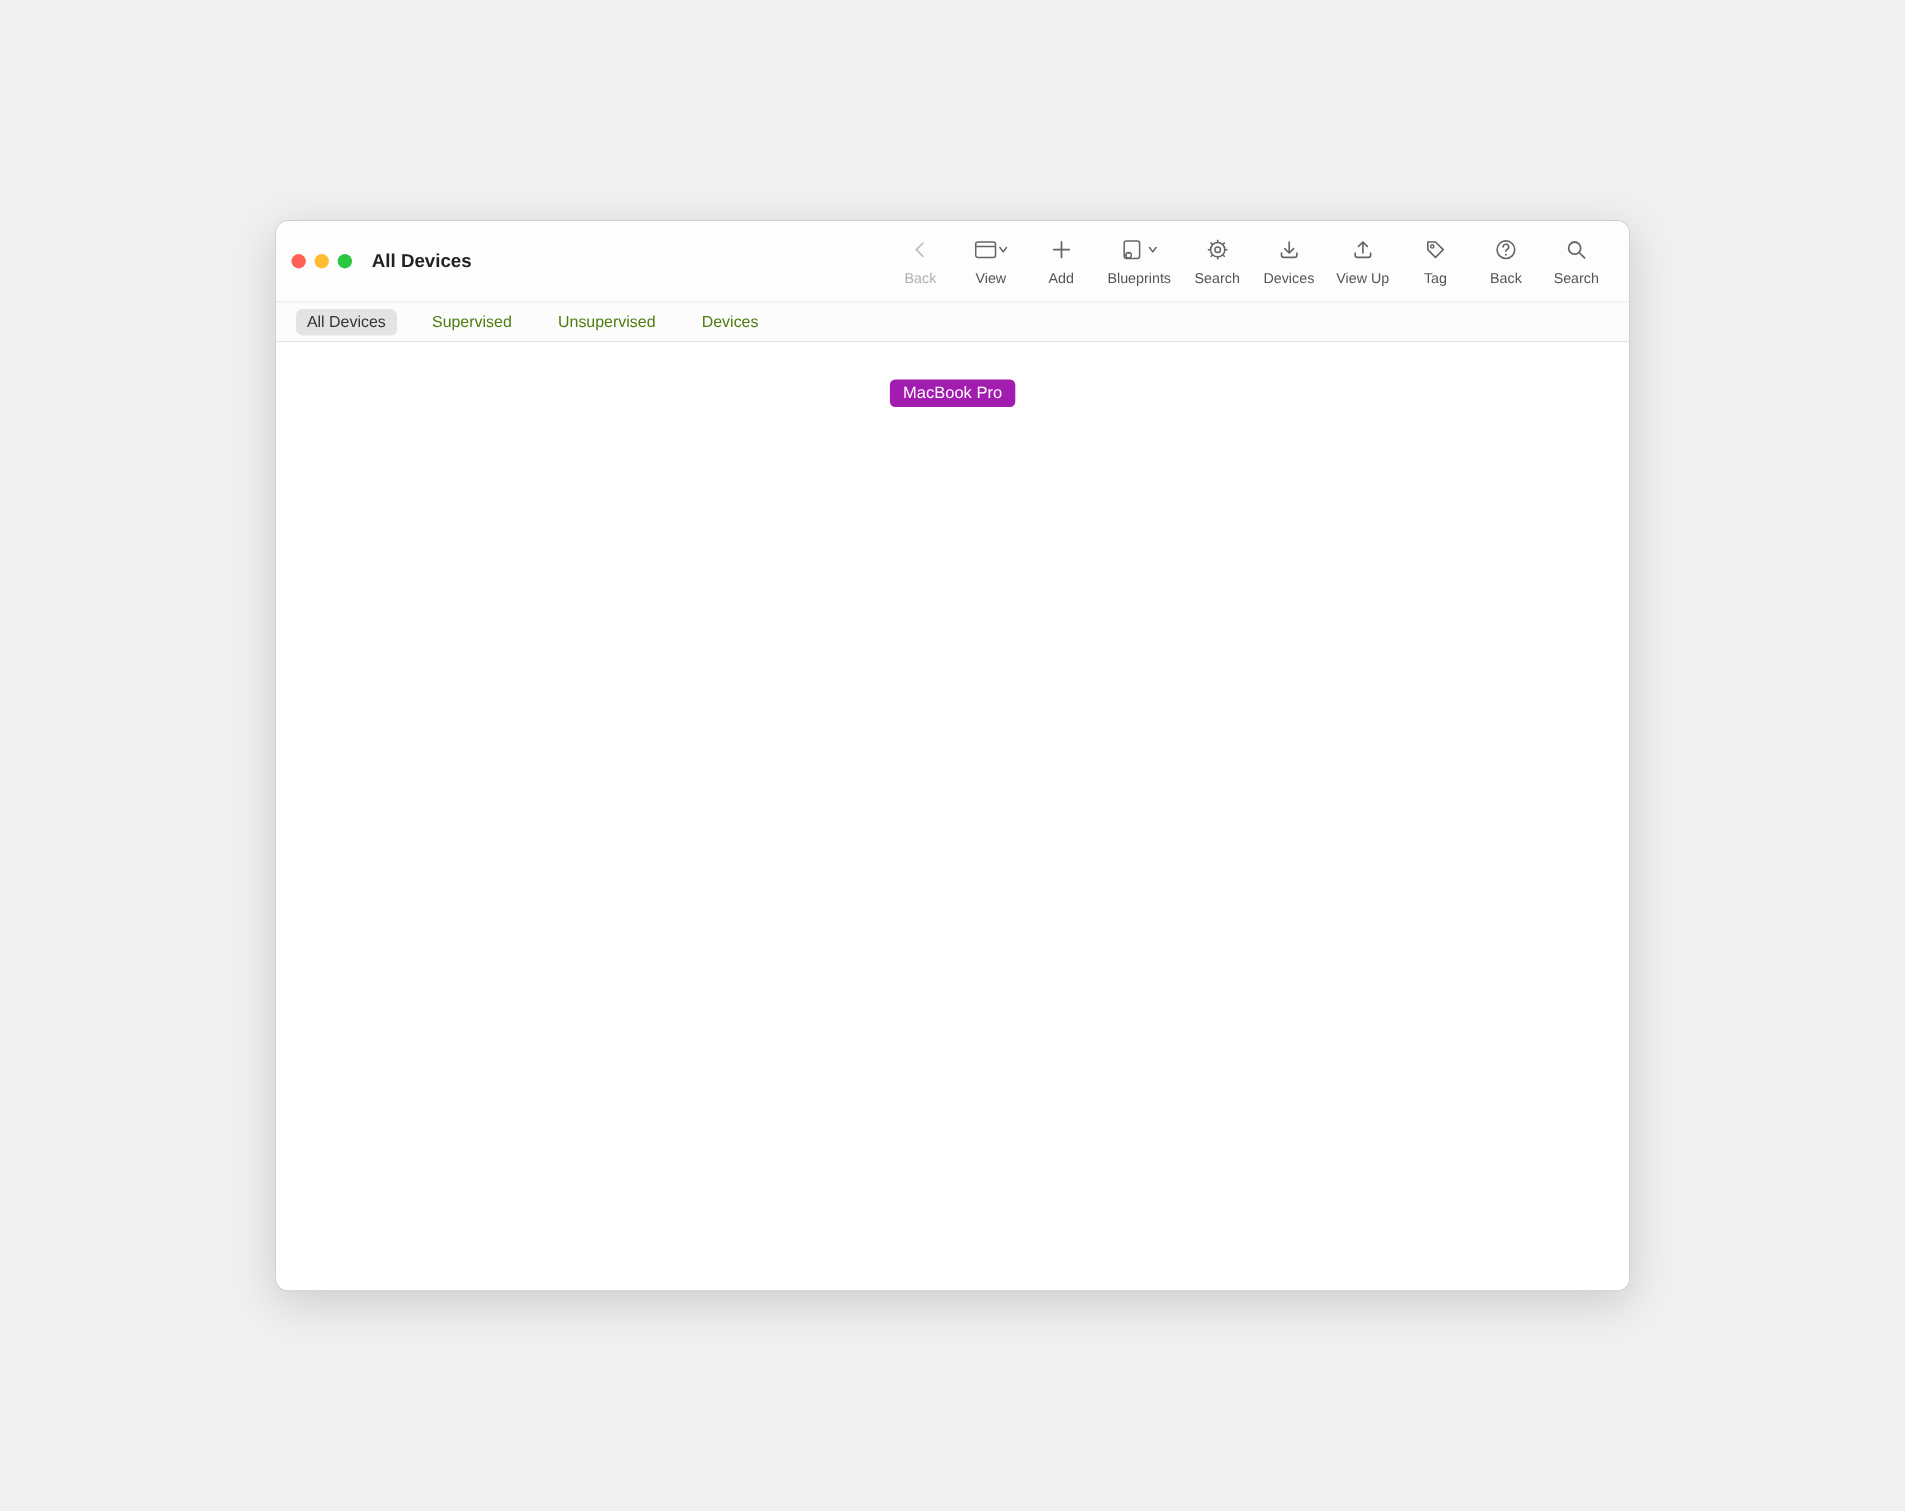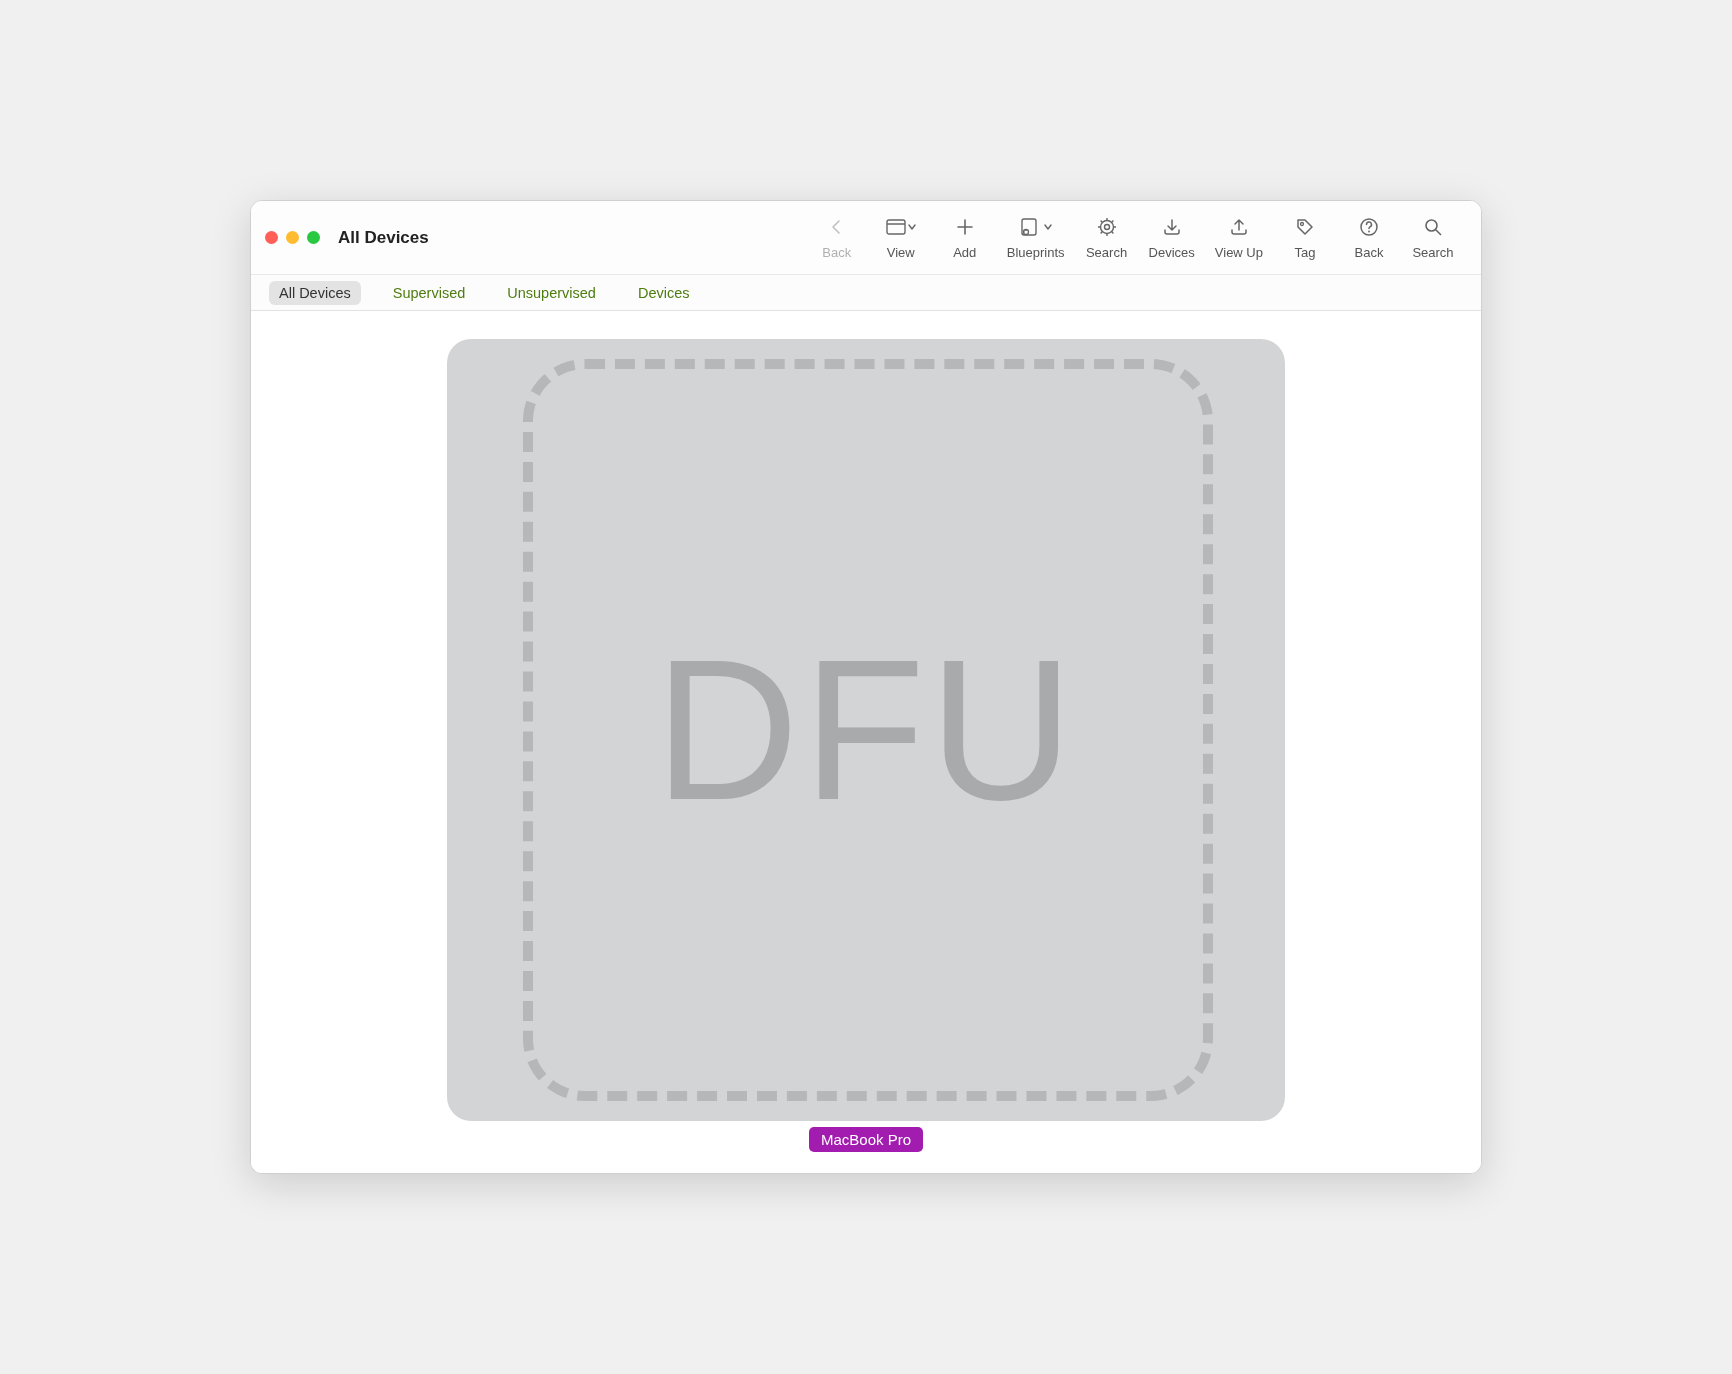--- a/index.html
+++ b/index.html
@@ -279,20 +279,16 @@
   </div>
 
   <div class="filterbar">
     <div class="filter-tab active">All Devices</div>
     <div class="filter-tab">Supervised</div>
     <div class="filter-tab">Unsupervised</div>
     <div class="filter-tab">Devices</div>
   </div>
 
   <div class="content">
-    <div class="device-tile">
-      <div class="dashed-box"></div>
-      <div class="dfu-text">DFU</div>
-    </div>
     <div class="device-label">MacBook Pro</div>
   </div>
 
 </div>
 
 </body></html>

